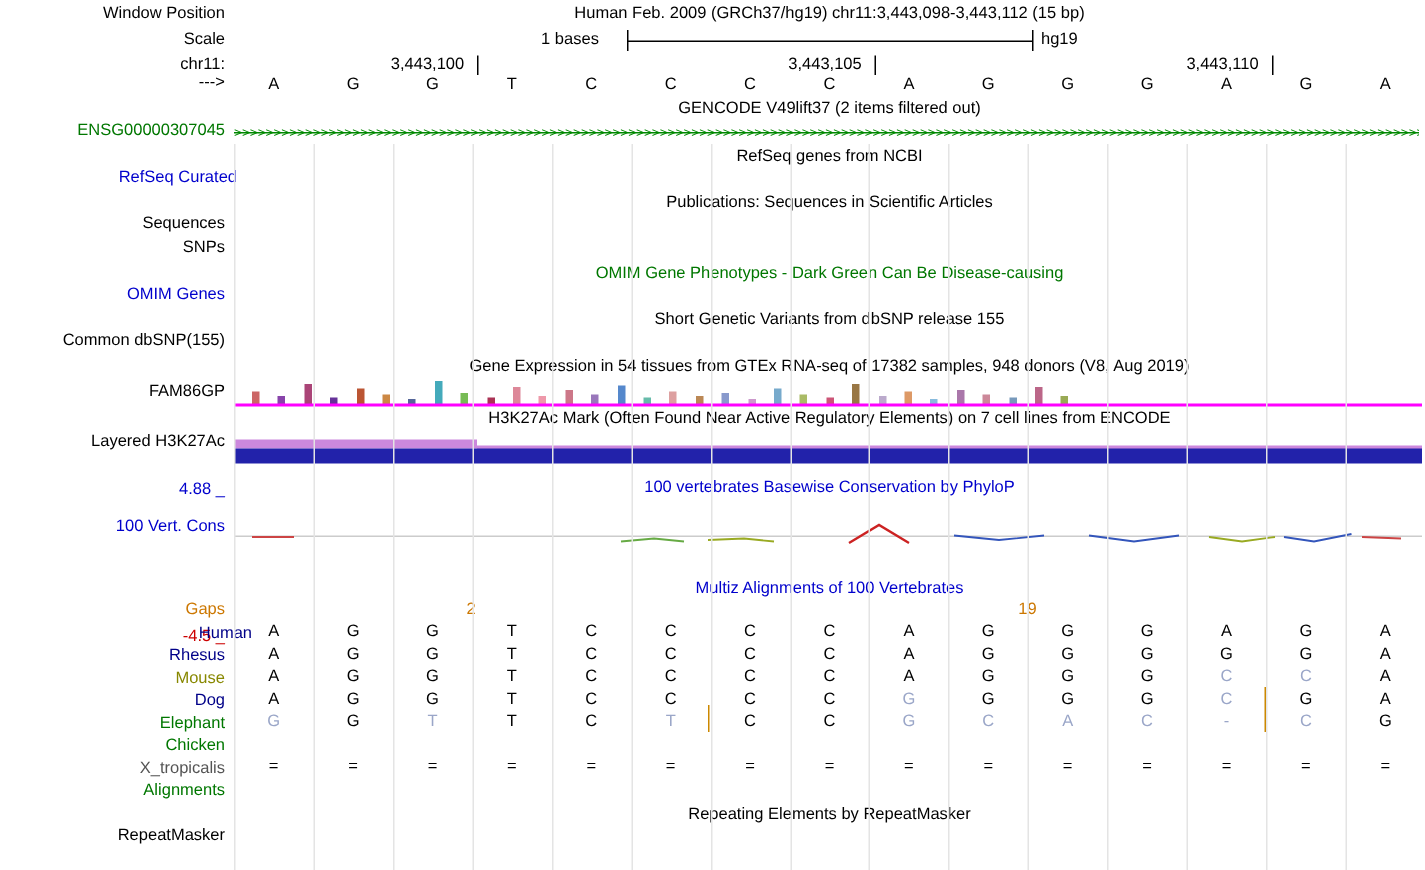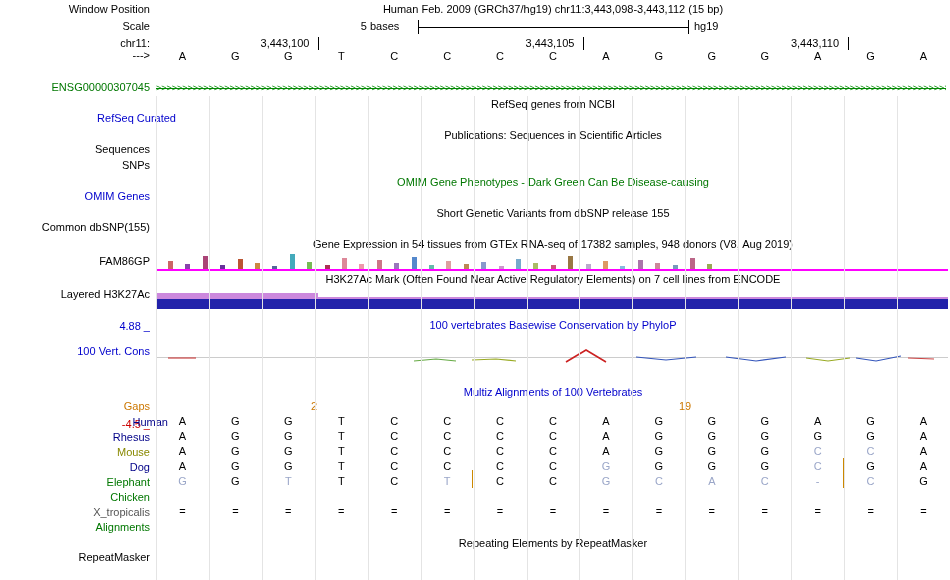--- a/index.html
+++ b/index.html
@@ -121,21 +121,21 @@
 
 <div id="browser">
 
   <div class="lbl" style="left:0;top:3px;width:150px;">Window Position</div>
   <div class="lbl" style="left:0;top:20px;width:150px;">Scale</div>
   <div class="lbl" style="left:0;top:37px;width:150px;">chr11:</div>
   <div class="lbl" style="left:0;top:49px;width:150px;">---&gt;</div>
 
   <div class="title-center" style="top:3px;">Human Feb. 2009 (GRCh37/hg19)   chr11:3,443,098-3,443,112 (15 bp)</div>
 
-  <div class="ctr" style="left:340px;top:20px;width:80px;">5 bases</div>
+  <div class="ctr" style="left:340px;top:20px;width:80px;">1 bases</div>
   <div class="hline" style="left:418px;top:27px;width:270px;"></div>
   <div class="tickline" style="left:418px;top:20px;height:14px;"></div>
   <div class="tickline" style="left:688px;top:20px;height:14px;"></div>
   <div class="ctr" style="left:694px;top:20px;width:50px;text-align:left;">hg19</div>
 
   <div class="ctr" style="left:245px;top:37px;width:80px;">3,443,100</div>
   <div class="tickline" style="left:318px;top:37px;height:13px;"></div>
   <div class="ctr" style="left:510px;top:37px;width:80px;">3,443,105</div>
   <div class="tickline" style="left:583px;top:37px;height:13px;"></div>
   <div class="ctr" style="left:775px;top:37px;width:80px;">3,443,110</div>
@@ -152,26 +152,27 @@
       <span style="left: 397px;">C</span>
       <span style="left: 449.933px;">A</span>
       <span style="left: 502.867px;">G</span>
       <span style="left: 555.8px;">G</span>
       <span style="left: 608.733px;">G</span>
       <span style="left: 661.667px;">A</span>
       <span style="left: 714.6px;">G</span>
       <span style="left: 767.533px;">A</span>
     </div>
 
+  <div class="title-center" style="top:66px;">GENCODE V49lift37 (2 items filtered out)</div>
   <div class="lbl green-lbl" style="left:0;top:81px;width:150px;">ENSG00000307045</div>
   <div class="greenline" style="left:156px;top:88px;width:790px;"></div>
   <div class="arrowtext" style="left:156px;top:83px;width:790px;">&gt;&gt;&gt;&gt;&gt;&gt;&gt;&gt;&gt;&gt;&gt;&gt;&gt;&gt;&gt;&gt;&gt;&gt;&gt;&gt;&gt;&gt;&gt;&gt;&gt;&gt;&gt;&gt;&gt;&gt;&gt;&gt;&gt;&gt;&gt;&gt;&gt;&gt;&gt;&gt;&gt;&gt;&gt;&gt;&gt;&gt;&gt;&gt;&gt;&gt;&gt;&gt;&gt;&gt;&gt;&gt;&gt;&gt;&gt;&gt;&gt;&gt;&gt;&gt;&gt;&gt;&gt;&gt;&gt;&gt;&gt;&gt;&gt;&gt;&gt;&gt;&gt;&gt;&gt;&gt;&gt;&gt;&gt;&gt;&gt;&gt;&gt;&gt;&gt;&gt;&gt;&gt;&gt;&gt;&gt;&gt;&gt;&gt;&gt;&gt;&gt;&gt;&gt;&gt;&gt;&gt;&gt;&gt;&gt;&gt;&gt;&gt;&gt;&gt;&gt;&gt;&gt;&gt;&gt;&gt;&gt;&gt;&gt;&gt;&gt;&gt;&gt;&gt;&gt;&gt;&gt;&gt;&gt;&gt;&gt;&gt;&gt;&gt;&gt;&gt;&gt;&gt;&gt;&gt;&gt;&gt;&gt;&gt;&gt;&gt;&gt;&gt;&gt;&gt;&gt;&gt;&gt;&gt;&gt;&gt;&gt;&gt;&gt;&gt;&gt;&gt;&gt;&gt;&gt;&gt;&gt;&gt;&gt;&gt;&gt;&gt;&gt;&gt;&gt;&gt;&gt;&gt;&gt;&gt;&gt;&gt;&gt;&gt;&gt;&gt;</div>
 
   <div class="title-center" style="top:98px;">RefSeq genes from NCBI</div>
-  <div class="lbl blue-lbl" style="left:0;top:112px;width:176px;">RefSeq Curated</div>
+  <div class="lbl blue-lbl" style="left:0;top:112px;width:143px;padding-left:15px;">RefSeq Curated</div>
 
   <div class="title-center" style="top:129px;">Publications: Sequences in Scientific Articles</div>
   <div class="lbl" style="left:0;top:143px;width:150px;">Sequences</div>
   <div class="lbl" style="left:0;top:159px;width:150px;">SNPs</div>
 
   <div class="title-center green-lbl" style="top:176px;">OMIM Gene Phenotypes - Dark Green Can Be Disease-causing</div>
   <div class="lbl blue-lbl" style="left:0;top:190px;width:150px;">OMIM Genes</div>
 
   <div class="title-center" style="top:207px;">Short Genetic Variants from dbSNP release 155</div>
   <div class="lbl" style="left:0;top:221px;width:150px;">Common dbSNP(155)</div>

